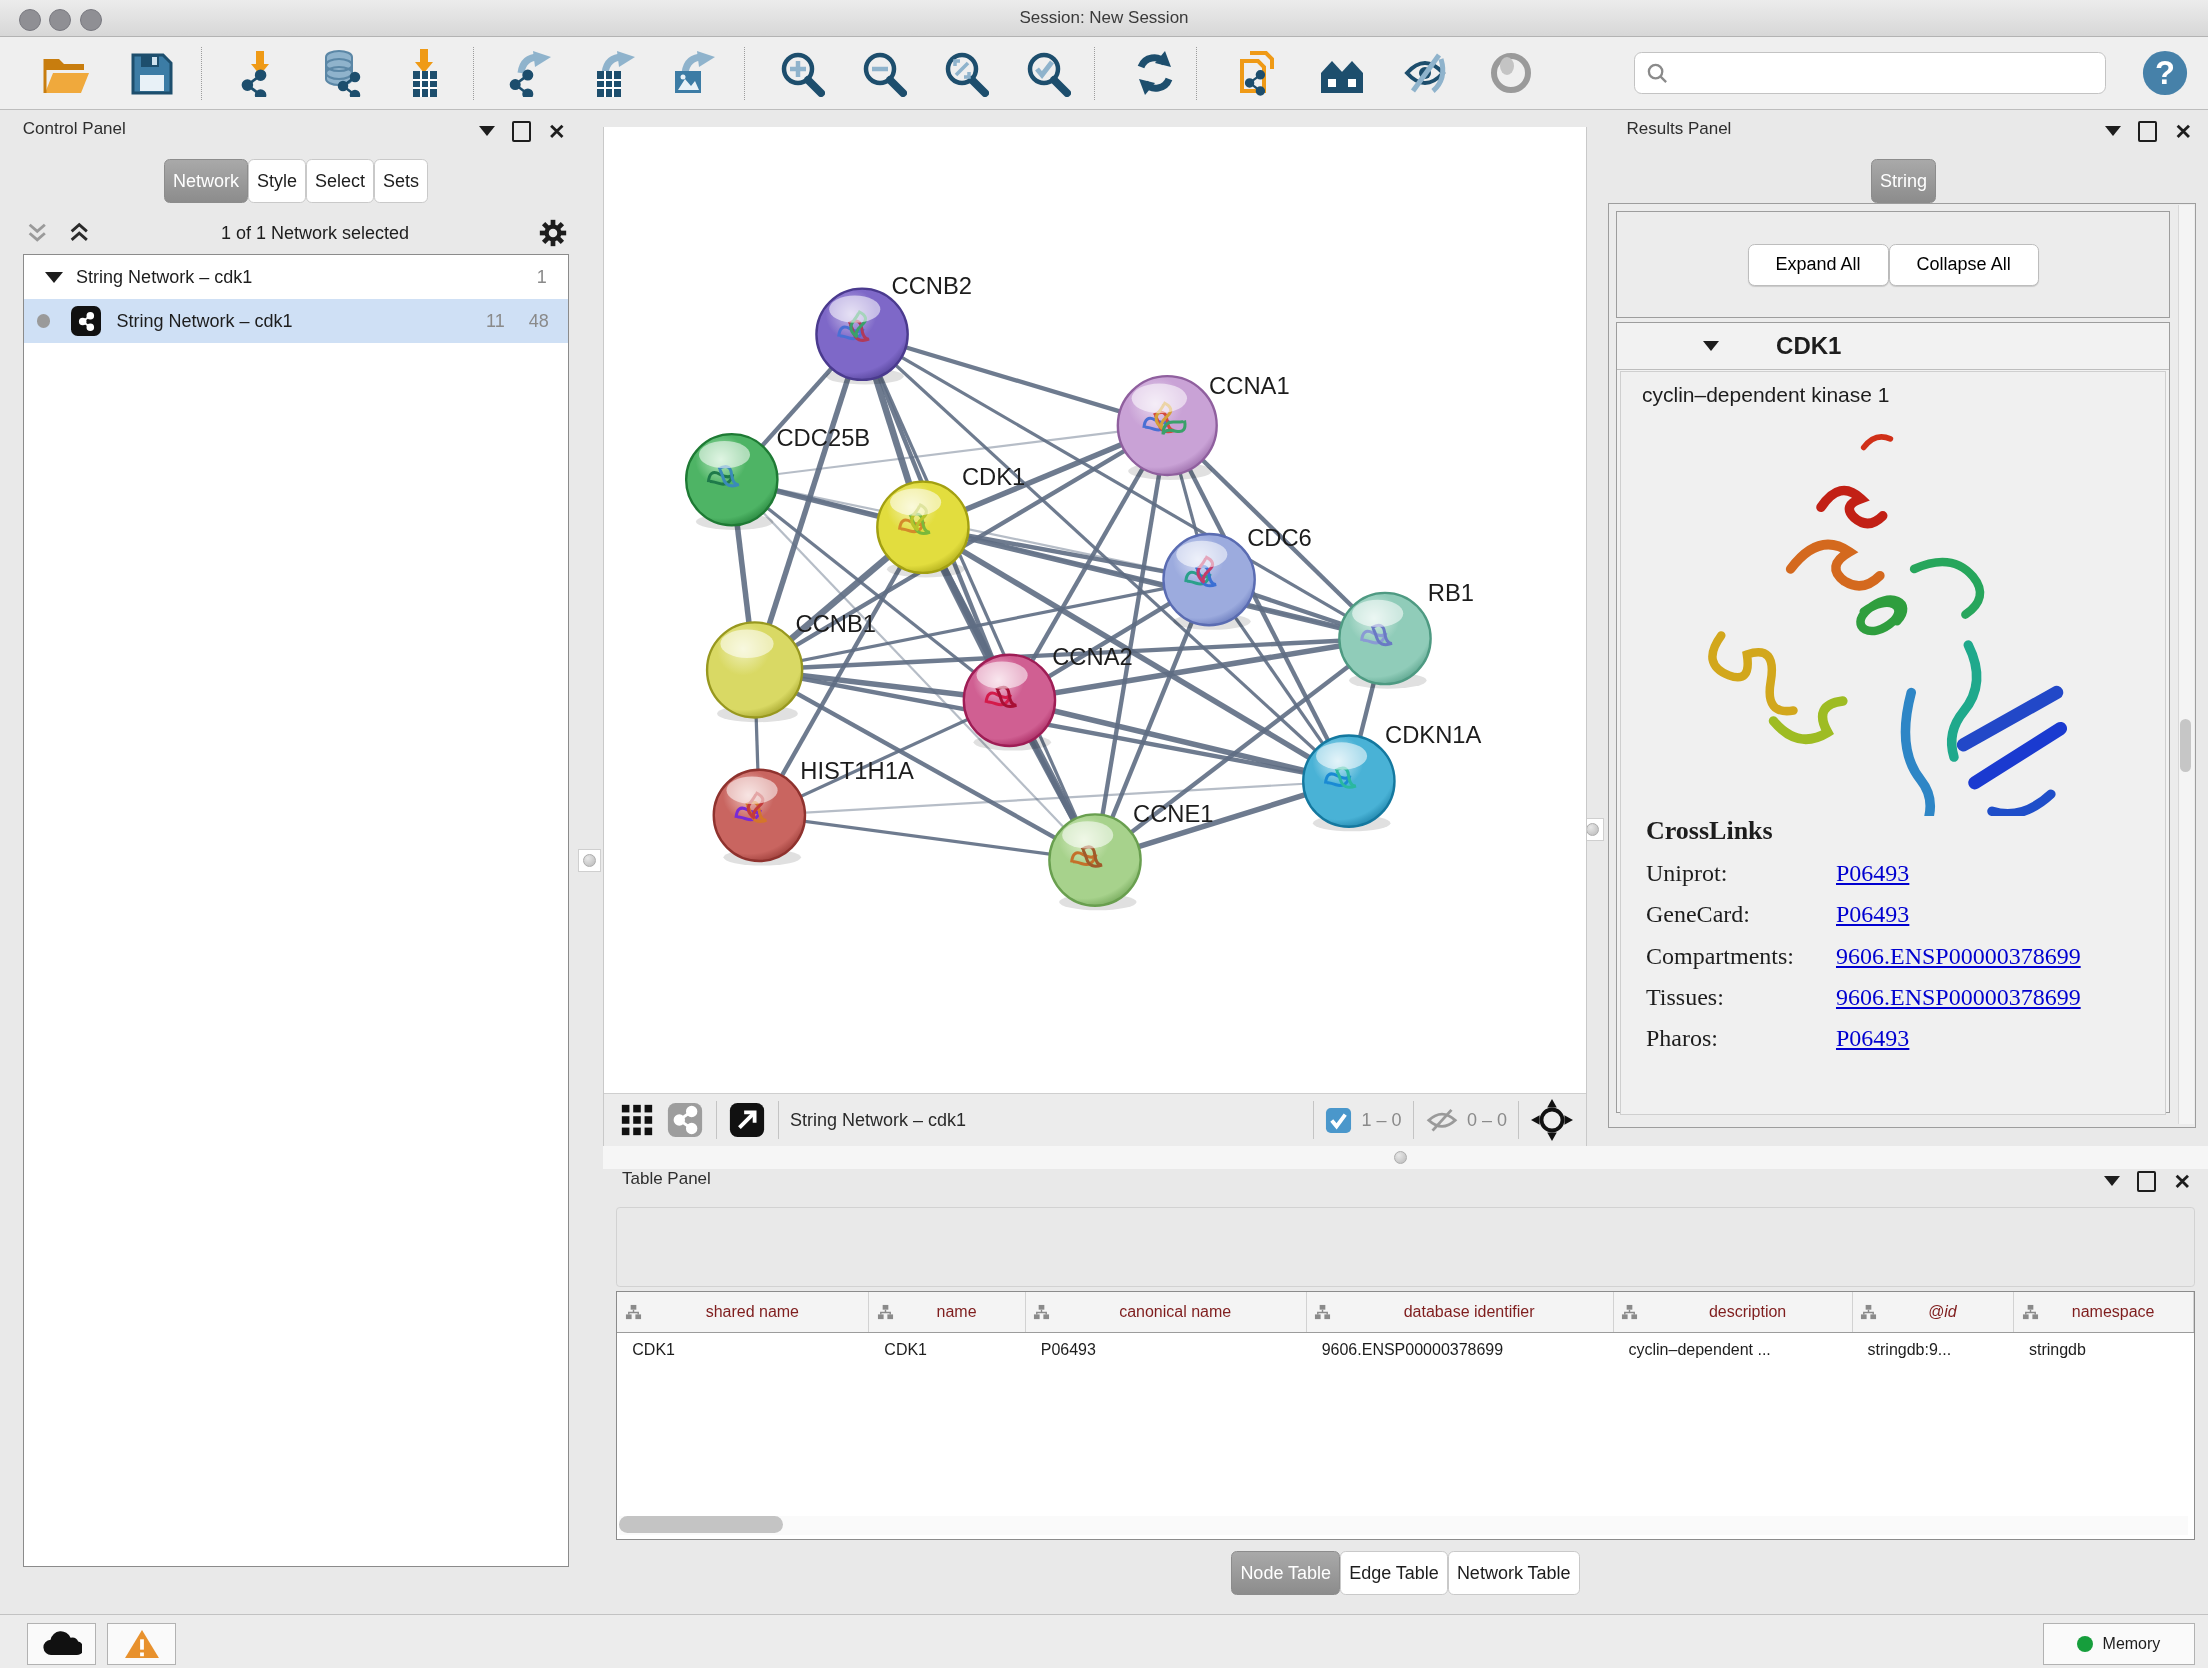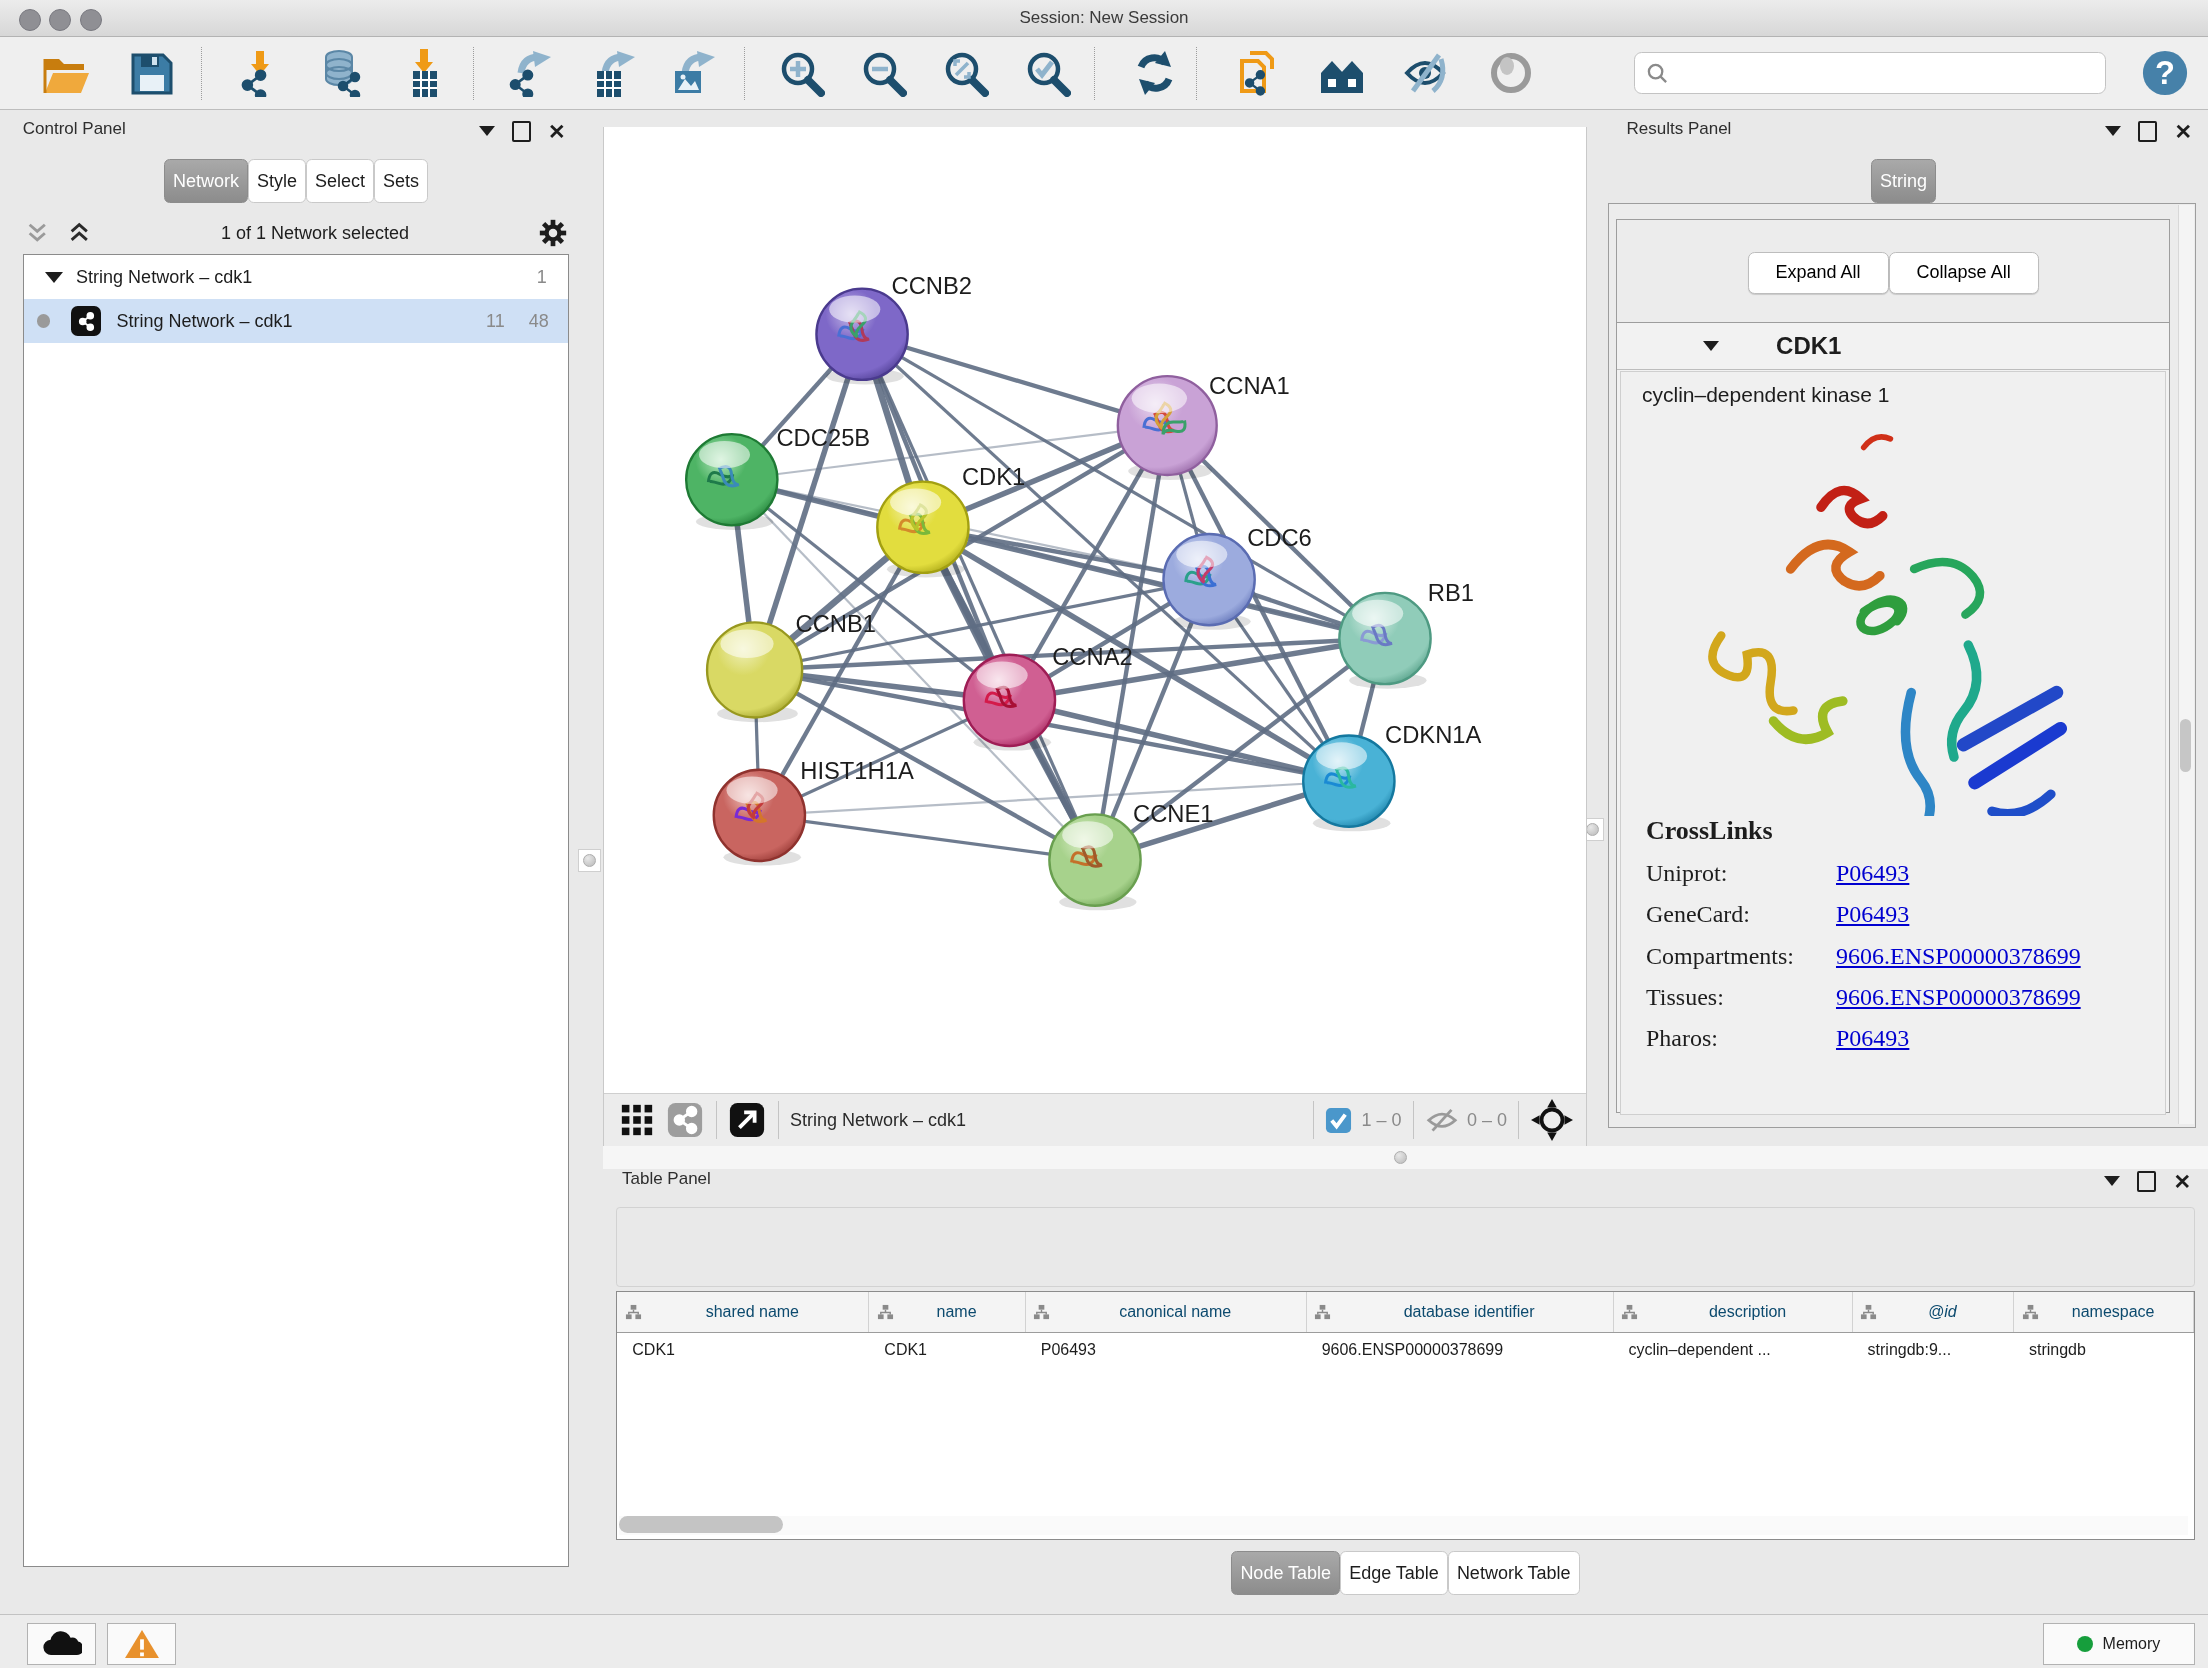--- a/index.html
+++ b/index.html
@@ -52,42 +52,42 @@
   .counter{color:#8a8a8a;font-size:18px;}
 
   
   .vsplit-handle{position:absolute;width:21px;height:21px;background:#fff;border:1px solid #cfcfcf;display:flex;align-items:center;justify-content:center;}
   .vsplit-handle .dot,.hsplit-dot{width:13.3px;height:13.3px;border-radius:50%;background:radial-gradient(circle at 35% 30%,#e8e8e8,#b9b9b9);border:1px solid #adadad;box-sizing:border-box;}
   #hsplit{left:603px;top:1146px;width:1605px;height:23px;background:#f6f6f6;}
 
   
   #results-panel{left:1598px;top:119px;width:611px;height:1027px;}
   #rp-box{position:absolute;left:9.5px;top:84px;width:586px;height:923px;background:#ececec;border:1px solid #9d9d9d;}
-  #rp-actions{position:absolute;left:7.6px;top:15px;width:552px;height:105px;background:#ececec;border:1px solid #9d9d9d;
+  #rp-actions{position:absolute;left:7.6px;top:7px;width:552px;height:105px;background:#ececec;border:1px solid #9d9d9d;
      display:flex;align-items:center;justify-content:center;}
   .rp-btn{background:#fff;border:1px solid #bdbdbd;border-radius:6.7px;font-size:18px;padding:9.5px 27px;box-shadow:0 1px 1px rgba(0,0,0,.15);}
   #rp-section{position:absolute;left:7.6px;top:118px;width:552px;height:789px;background:#f2f2f2;border:1px solid #9d9d9d;}
   #rp-sec-head{height:46px;border-bottom:1px solid #bdbdbd;display:flex;align-items:center;}
   #rp-sec-body{position:relative;height:742px;background:#f0f0f0;margin:1px 2.9px;border:1px solid #cfcfcf;}
   #crosslinks{font-family:Liberation Serif, serif;}
   #crosslinks .xl-title{font-size:26px;font-weight:bold;}
   .xl-row{display:flex;font-size:24px;margin-top:14.3px;}
   .xl-label{width:190px;padding-left:25px;}
   .xl-link{color:#0000d0;text-decoration:underline;}
   #rp-scroll{position:absolute;right:1px;top:1px;width:15px;height:919px;background:#f4f4f4;border-left:1px solid #d8d8d8;}
   #rp-thumb{position:absolute;left:1.9px;top:514px;width:10.5px;height:53px;border-radius:5.7px;background:#c6c6c6;}
 
   
   #table-panel{left:603px;top:1169px;width:1605px;height:392px;}
   #tp-toolbar{position:absolute;left:13.3px;top:38px;width:1579px;height:80px;background:#e9e9e9;border:1px solid #d2d2d2;border-radius:3.8px;
      display:flex;align-items:center;gap:25px;padding-left:27px;box-sizing:border-box;flex-direction:column;}
   #fx-label{font-family:"Liberation Serif",serif;font-style:italic;font-size:28.5px;color:#9a9a9a;}
   #tp-table{position:absolute;left:13.3px;top:122px;width:1579px;height:249px;background:#fff;border:1.9px solid #8b8b8b;box-sizing:border-box;overflow:hidden;}
   #tp-header{display:flex;height:40px;background:#f4f4f4;border-bottom:1.9px solid #9c9c9c;}
-  .th{position:relative;display:flex;align-items:center;justify-content:center;font-size:16px;color:#0c4a6e;border-right:1px solid #d2d2d2;box-sizing:border-box;overflow:hidden;white-space:nowrap;}
+  .th{position:relative;display:flex;align-items:center;justify-content:center;font-size:16px;color:#7f1d1d;border-right:1px solid #d2d2d2;box-sizing:border-box;overflow:hidden;white-space:nowrap;}
   .th svg{position:absolute;left:7.6px;}
   #tp-row{display:flex;height:34px;font-size:16px;}
   .td{padding-left:15px;display:flex;align-items:center;box-sizing:border-box;overflow:hidden;white-space:nowrap;}
   #tp-hscroll{position:absolute;left:1.9px;bottom:3.8px;width:1569px;height:19px;background:#fafafa;}
   #tp-hthumb{width:164px;height:17px;border-radius:8.6px;background:#c4c4c4;}
   #tp-tabs{position:absolute;left:0;top:382px;width:100%;display:flex;justify-content:center;}
 
   
   #statusbar{left:0px;top:1614px;width:2208px;height:54px;background:#ececec;border-top:1px solid #c2c2c2;}
   .sb-btn{position:absolute;top:7.6px;height:40px;background:#fafafa;border:1.9px solid #b2b2b2;display:flex;align-items:center;justify-content:center;}

